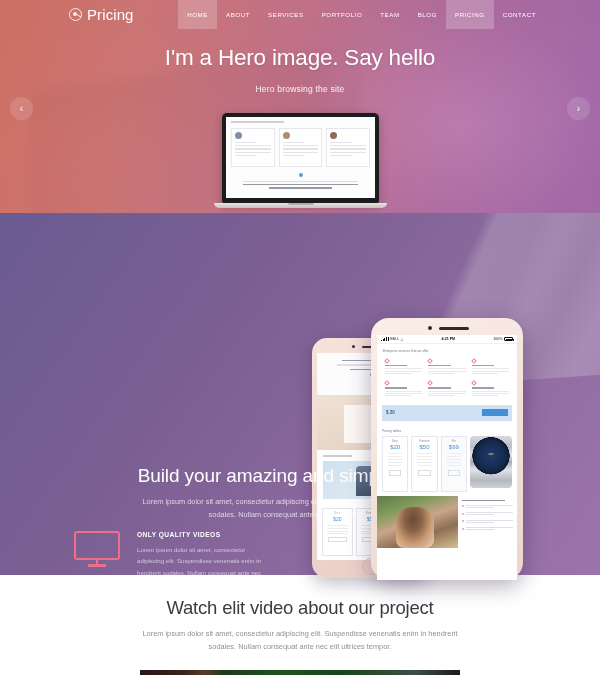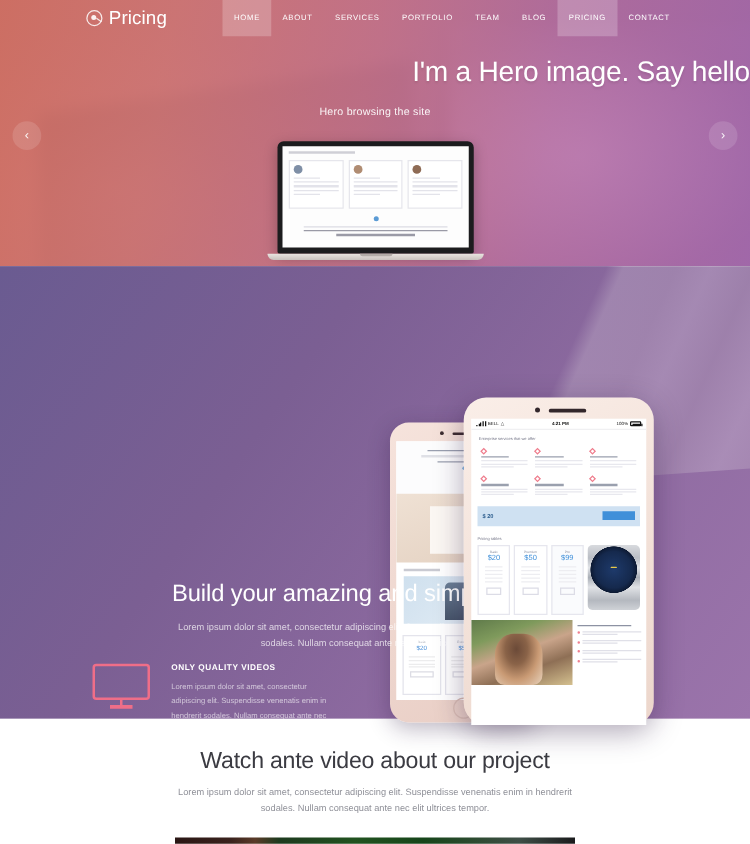--- a/index.html
+++ b/index.html
@@ -80,21 +80,21 @@
     display: flex; align-items: center; justify-content: center;
     padding: 0 9px; height: 29px;
     color: #fff; font-size: 6.2px; letter-spacing: .55px; font-weight: 400;
     text-decoration: none; white-space: nowrap;
   }
   .nav-link.active { background: rgba(255,255,255,.22); }
 
   
   .hero-title {
     position: absolute; top: 45px; left: 0; right: 0;
-    text-align: right;
+    text-align: center;
     color: #fff; font-size: 22.5px; font-weight: 400; letter-spacing: -.2px;
     text-shadow: 0 1px 2px rgba(0,0,0,.10);
     z-index: 5;
   }
   .hero-sub {
     position: absolute; top: 84px; left: 0; right: 0;
     text-align: center;
     color: rgba(255,255,255,.92); font-size: 8.5px; letter-spacing: .2px;
     z-index: 5;
   }
@@ -641,18 +641,18 @@
                 <i></i>
               </span>
             </div>
         </div>
       </div>
 
     </div>
   </div>
 
   <section class="video-sec">
-    <h2 class="vs-title">Watch ante video about our project</h2>
+    <h2 class="vs-title">Watch elit video about our project</h2>
     <p class="vs-sub">Lorem ipsum dolor sit amet, consectetur adipiscing elit. Suspendisse venenatis enim in hendrerit sodales. Nullam consequat ante nec elit ultrices tempor.</p>
     <div class="vs-thumb"></div>
   </section>
 
 </div>
 
 </body></html>

